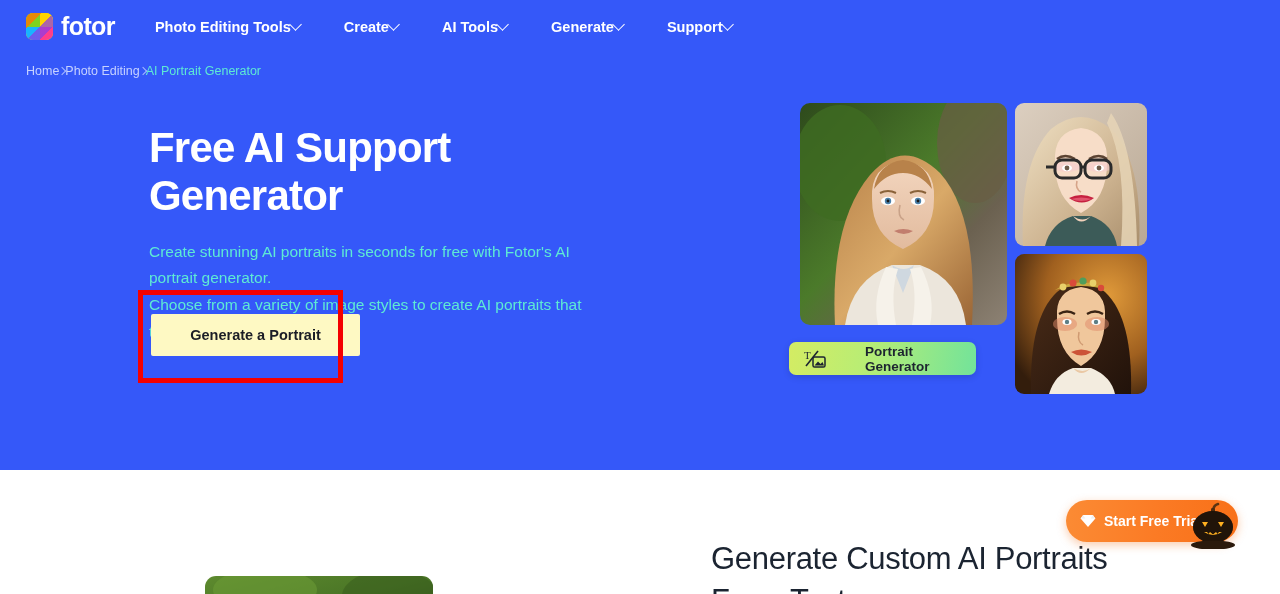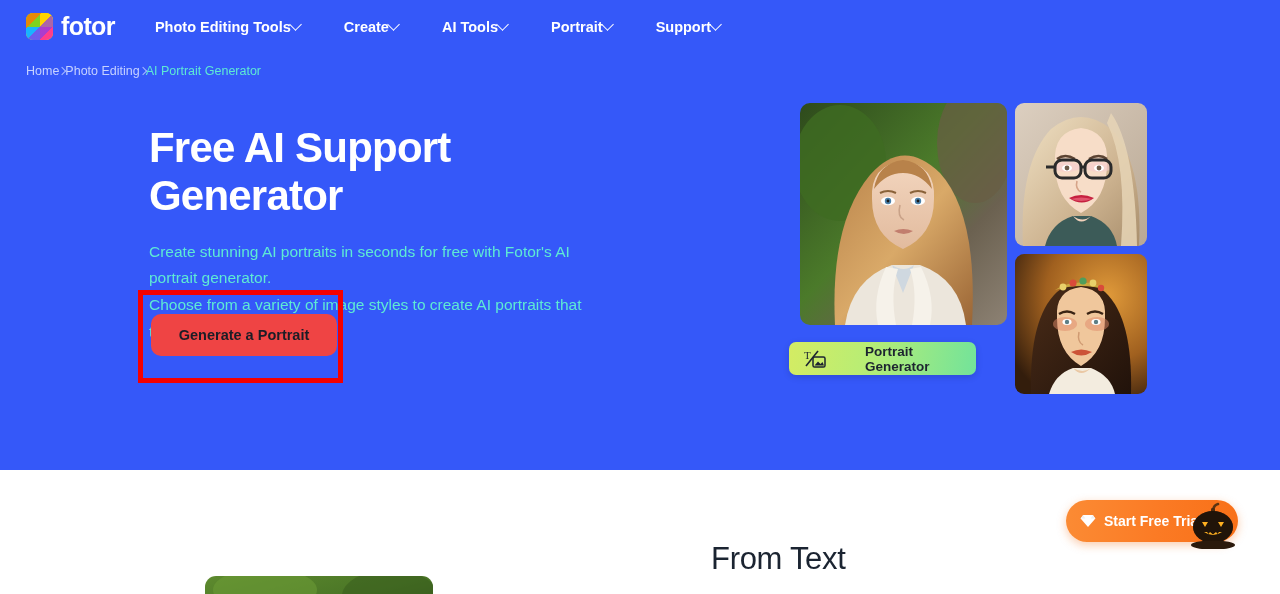--- a/index.html
+++ b/index.html
@@ -121,24 +121,24 @@
   
   .annot-box {
     position: absolute; left: 138px; top: 290px;
     width: 205px; height: 93px;
     border: 5px solid #f40000;
     background: transparent;
     pointer-events: none;
   }
   .cta-btn {
     position: absolute; left: 151px; top: 314px;
-    width: 186px; height: 42px;
-    background: #ef4444; color: #1b1d26;
+    width: 209px; height: 42px;
+    background: #fef9c3; color: #1b1d26;
     font-size: 14.5px; font-weight: 600;
-    border: none; border-radius: 10px;
+    border: none; border-radius: 2px;
     cursor: pointer; font-family: inherit;
   }
 
   
   .ai-watermark {
     position: absolute; left: 682px; top: 212px;
     font-size: 118px; font-weight: 800; line-height: 1;
     letter-spacing: 2px;
     background: linear-gradient(180deg,#4e7bff 0%, #2f8dff 100%);
     -webkit-background-clip: text; background-clip: text;
@@ -249,21 +249,21 @@
         </div>
         <div class="nav-item">
           <span>Create</span>
           <span class="caret"></span>
         </div>
         <div class="nav-item">
           <span>AI Tools</span>
           <span class="caret"></span>
         </div>
         <div class="nav-item">
-          <span>Portrait</span>
+          <span>Generate</span>
           <span class="caret"></span>
         </div>
         <div class="nav-item">
           <span>Support</span>
           <span class="caret"></span>
         </div>
       </div>
 
     </div>
 
@@ -413,20 +413,21 @@
           <rect x="10" y="8" width="12" height="10" rx="1.6" fill="none" stroke="#1d2430" stroke-width="1.5"></rect>
           <path d="M11.5 16.5 L15 12.5 L17.5 15 L19.5 13 L21 16.5 Z" fill="#1d2430"></path>
         </svg>
       </span>
       <span class="badge-label">Portrait Generator</span>
     </div>
   </div>
 
   <div class="lower">
     <div class="lower-heading">
+      <div>Generate Custom AI Portraits</div>
       <div>From Text</div>
     </div>
 
     <div class="lower-img">
       <svg viewBox="0 0 228 60" preserveAspectRatio="xMidYMin slice">
         <defs>
           <linearGradient id="bgD" x1="0" y1="0" x2="1" y2="1">
             <stop offset="0%" stop-color="#5d8a2e"></stop>
               <stop offset="50%" stop-color="#4a7526"></stop>
             <stop offset="100%" stop-color="#2d4a18"></stop>

